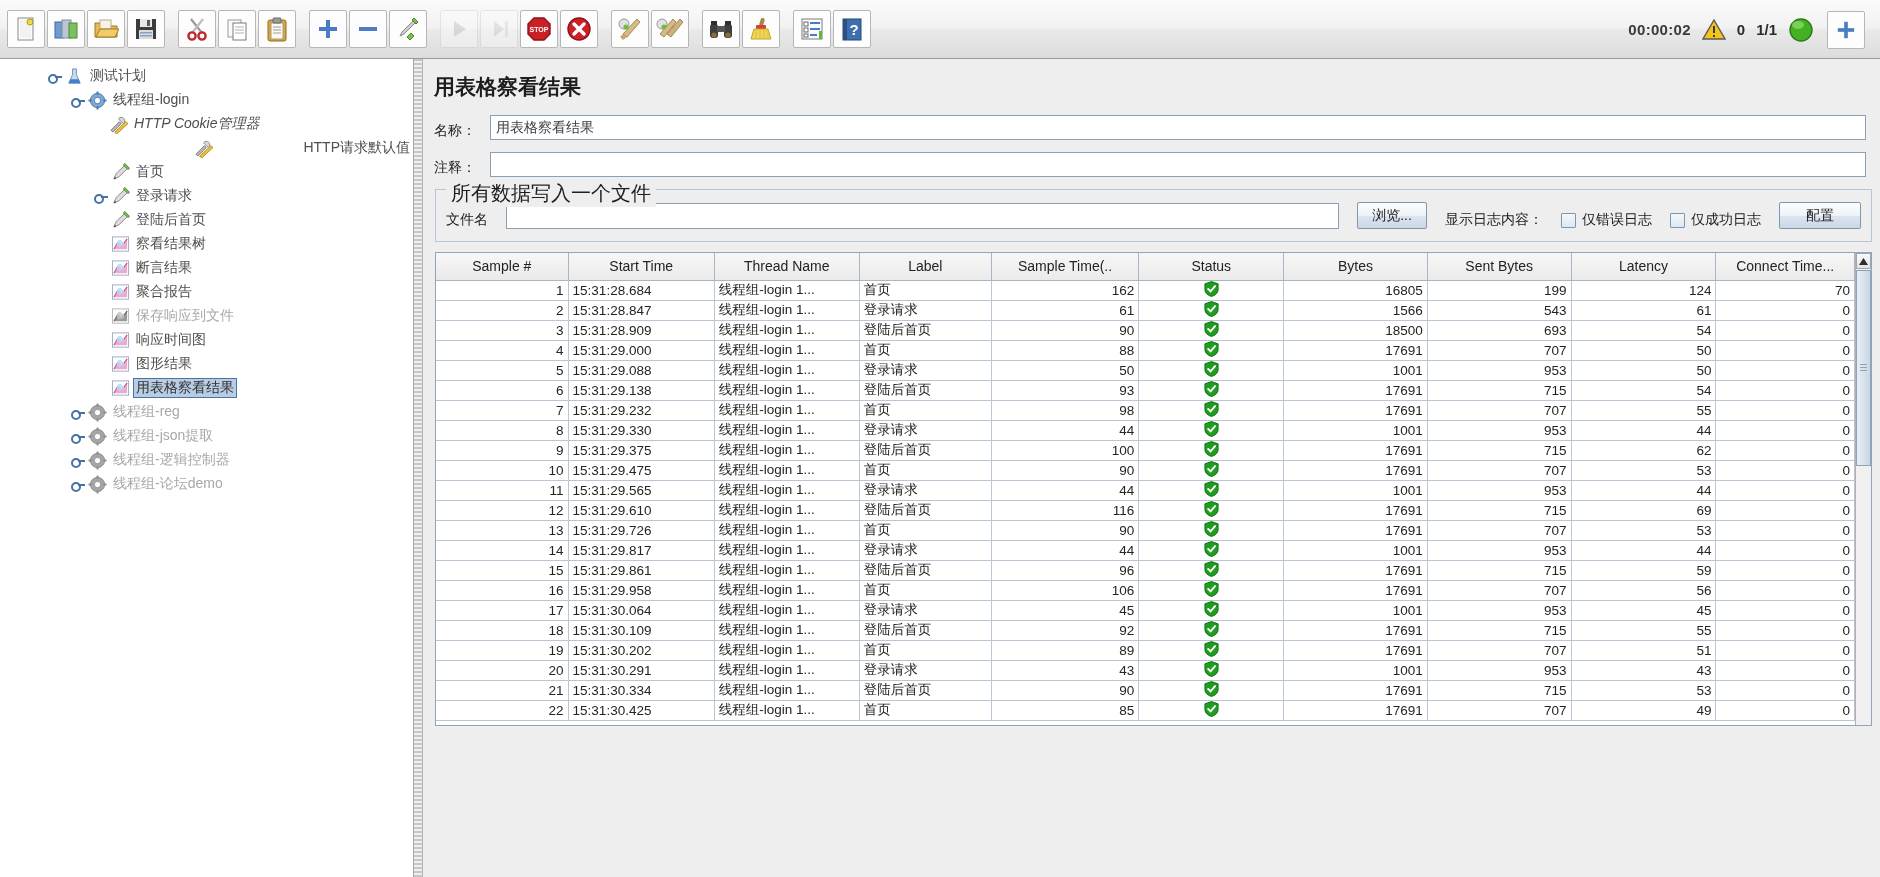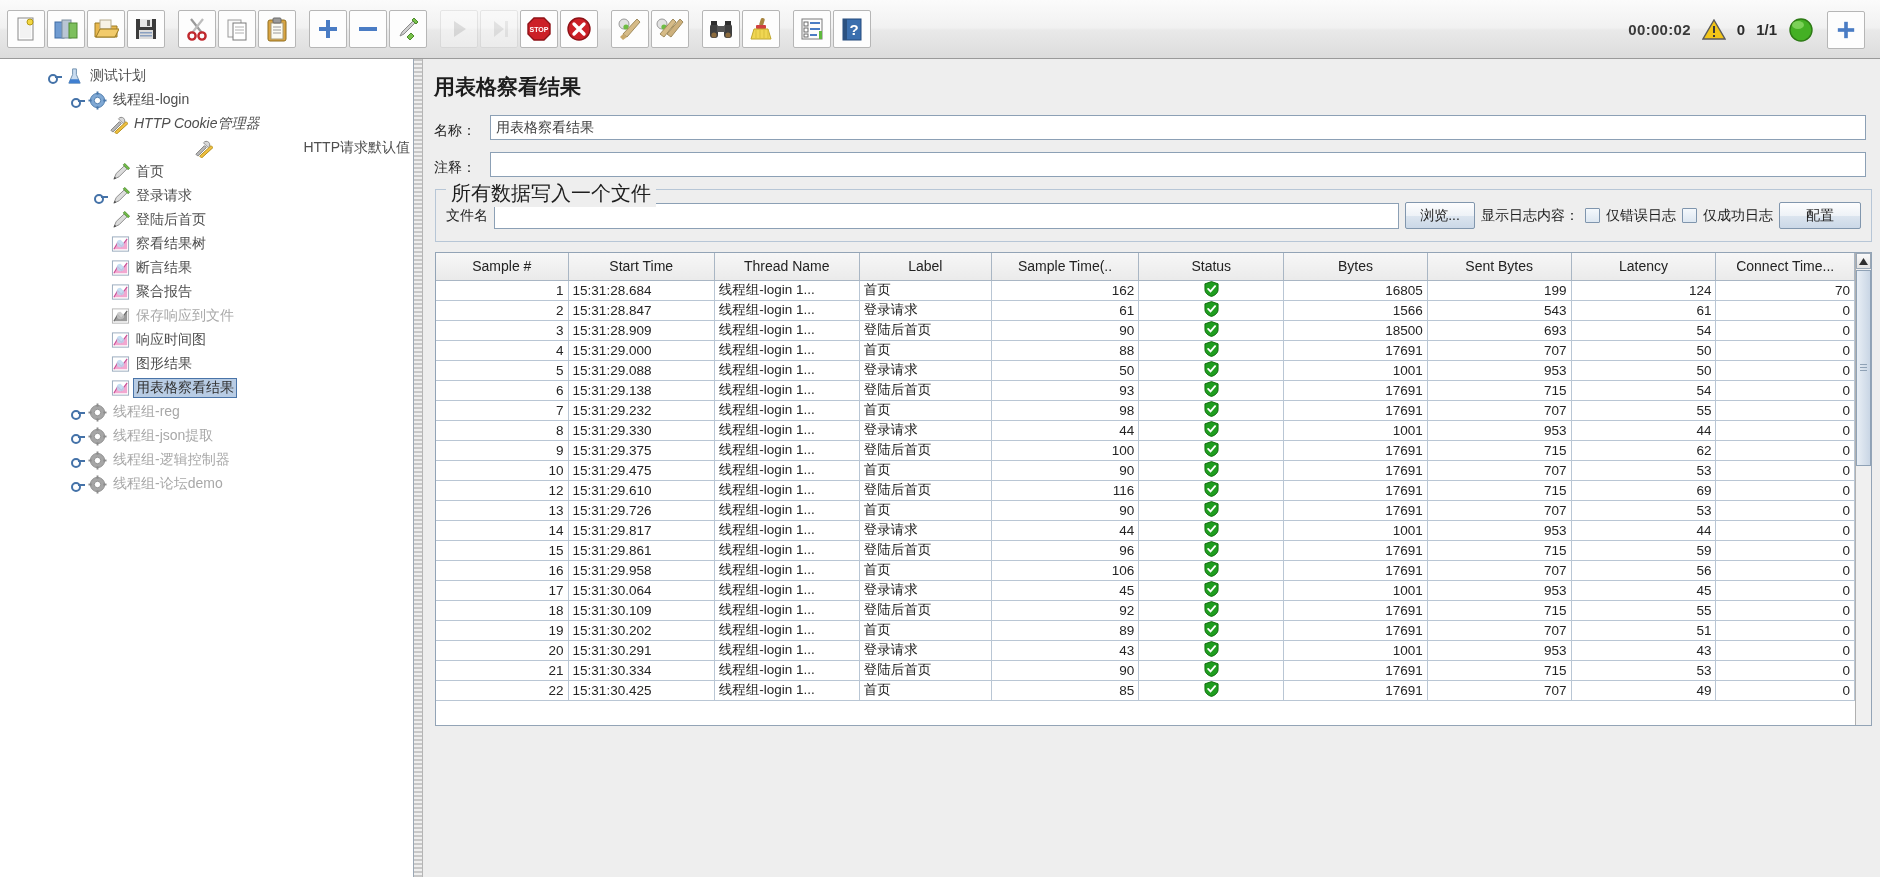--- a/index.html
+++ b/index.html
@@ -150,21 +150,21 @@
     margin-right: 8px;
   }
   #filegroup-title {
     position: absolute;
     top: -10px; left: 10px;
     background: #eeeeee;
     padding: 0 5px;
     font-size: 20px;
     color: #1d1d1d;
   }
-  .grow { display: flex; align-items: center; gap: 6px; }
+  .grow { display: flex; align-items: flex-end; gap: 18px; }
   .glabel { font-size: 14px; color: #1d1d1d; white-space: nowrap; }
   #filename-input {
     flex: 1;
     height: 26px;
     border: 1px solid #8ca0b5;
     background: #ffffff;
     font-size: 14px;
     padding: 2px 5px;
     outline: none;
   }
@@ -918,20 +918,35 @@
                   <td class="ctr"><svg width="15" height="16" viewBox="0 0 16 17">
                       <path d="M8 0.6 L15 3 v6.2 c0 4 -4 6.4 -7 7.2 -3 -0.8 -7 -3.2 -7 -7.2 V3 Z" fill="#1f9d1f" stroke="#0f6b0f"></path>
                       <path d="M4.4 8.4 L7 11 L11.8 5.4" fill="none" stroke="#ffffff" stroke-width="2" stroke-linecap="round"></path>
                     </svg></td>
                   <td class="num">17691</td>
                   <td class="num">707</td>
                   <td class="num">53</td>
                   <td class="num">0</td>
                 </tr>
                 <tr>
+                  <td class="num">11</td>
+                  <td class="">15:31:29.565</td>
+                  <td class="muted">线程组-login 1...</td>
+                  <td class="muted">登录请求</td>
+                  <td class="num">44</td>
+                  <td class="ctr"><svg width="15" height="16" viewBox="0 0 16 17">
+                      <path d="M8 0.6 L15 3 v6.2 c0 4 -4 6.4 -7 7.2 -3 -0.8 -7 -3.2 -7 -7.2 V3 Z" fill="#1f9d1f" stroke="#0f6b0f"></path>
+                      <path d="M4.4 8.4 L7 11 L11.8 5.4" fill="none" stroke="#ffffff" stroke-width="2" stroke-linecap="round"></path>
+                    </svg></td>
+                  <td class="num">1001</td>
+                  <td class="num">953</td>
+                  <td class="num">44</td>
+                  <td class="num">0</td>
+                </tr>
+                <tr>
                   <td class="num">12</td>
                   <td class="">15:31:29.610</td>
                   <td class="muted">线程组-login 1...</td>
                   <td class="muted">登陆后首页</td>
                   <td class="num">116</td>
                   <td class="ctr"><svg width="15" height="16" viewBox="0 0 16 17">
                       <path d="M8 0.6 L15 3 v6.2 c0 4 -4 6.4 -7 7.2 -3 -0.8 -7 -3.2 -7 -7.2 V3 Z" fill="#1f9d1f" stroke="#0f6b0f"></path>
                       <path d="M4.4 8.4 L7 11 L11.8 5.4" fill="none" stroke="#ffffff" stroke-width="2" stroke-linecap="round"></path>
                     </svg></td>
                   <td class="num">17691</td>

